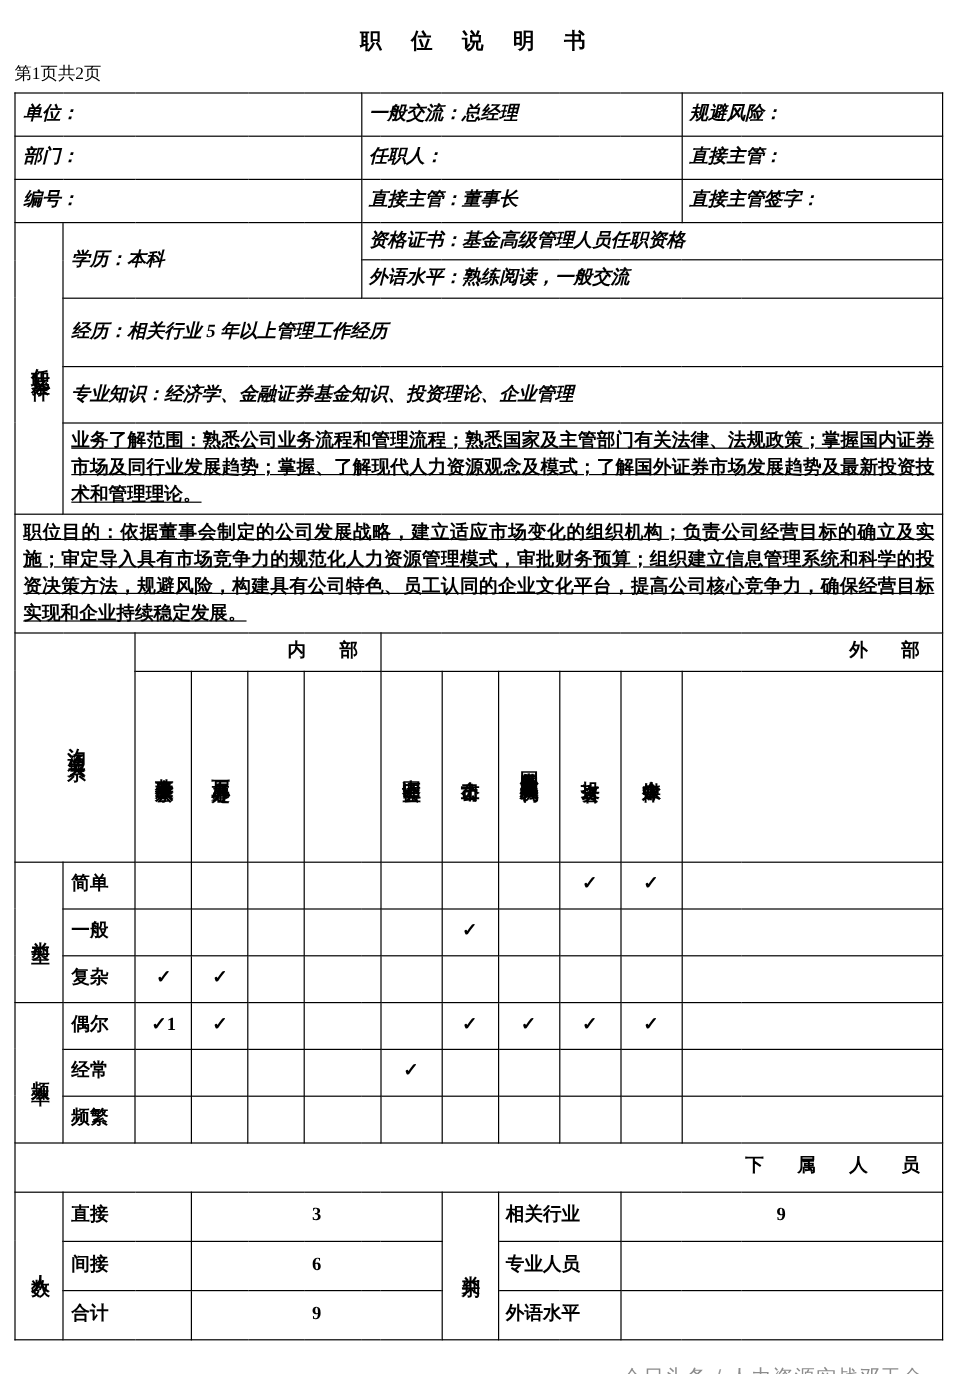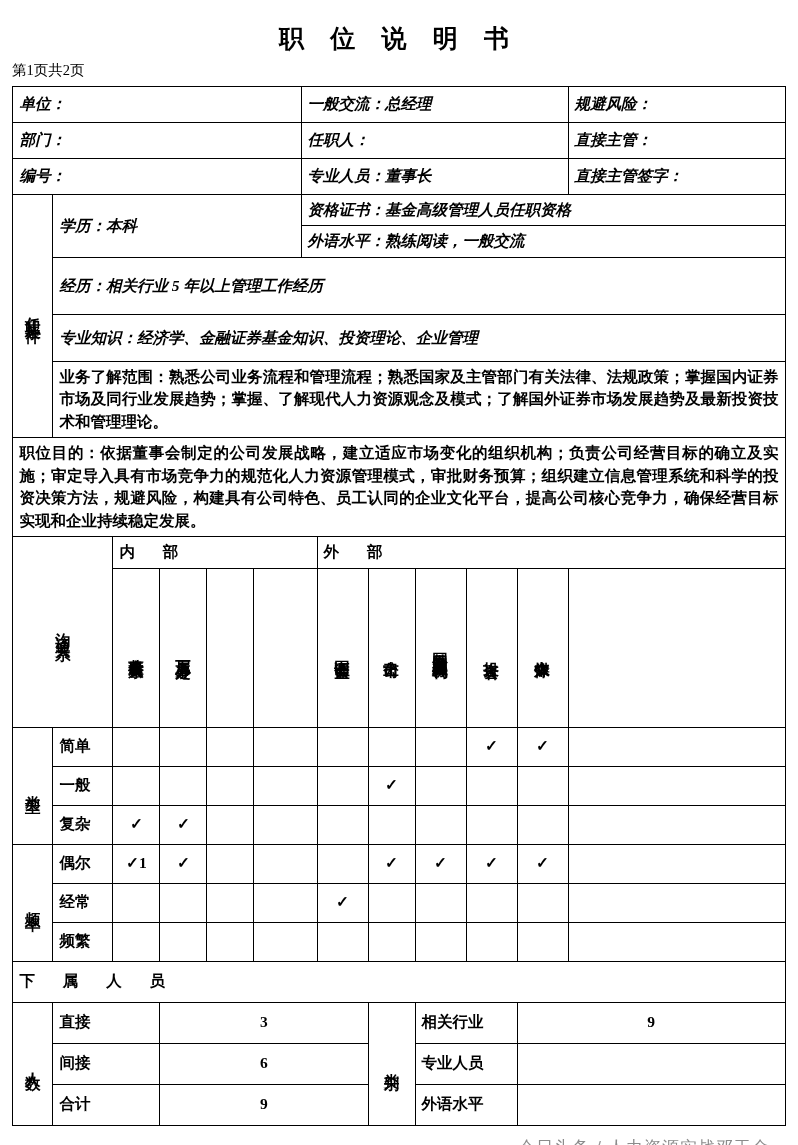--- a/index.html
+++ b/index.html
@@ -17,21 +17,21 @@
   }
   .page {
     width: 798px;
     height: 1145px;
     position: relative;
     box-sizing: border-box;
     padding: 0 12px;
   }
   .doc-title {
     text-align: center;
-    font-size: 25px;
+    font-size: 18px;
     font-weight: bold;
     letter-spacing: 10px;
     margin-top: 22px;
     margin-bottom: 6px;
     font-family: "Liberation Serif", "DejaVu Serif", serif;
   }
   .page-indicator {
     text-align: left;
     font-size: 14.5px;
     padding-right: 16px;
@@ -75,24 +75,25 @@
     display: inline-block;
     font-weight: bold;
     line-height: 1.1;
   }
   .center { text-align: center; }
   .para {
     text-align: justify;
     line-height: 1.5;
     font-size: 15.5px;
     font-weight: bold;
+    text-decoration: underline;
   }
   .spaced-title {
     letter-spacing: 12px;
-    text-align: left;
+    text-align: right;
     font-weight: bold;
     font-size: 16px;
   }
   .tick {
     text-align: center;
     font-size: 15px;
     font-weight: normal;
   }
   .small-label {
     text-align: left;
@@ -148,21 +149,21 @@
       <td class="plain" colspan="6">一般交流：总经理</td>
       <td class="plain" colspan="3">规避风险：</td>
     </tr>
     <tr class="r-head">
       <td class="plain" colspan="6">部门：</td>
       <td class="plain" colspan="6">任职人：</td>
       <td class="plain" colspan="3">直接主管：</td>
     </tr>
     <tr class="r-head">
       <td class="plain" colspan="6">编号：</td>
-      <td class="plain" colspan="6">专业人员：董事长</td>
+      <td class="plain" colspan="6">直接主管：董事长</td>
       <td class="plain" colspan="3">直接主管签字：</td>
     </tr>
 
     <tr>
       <td rowspan="5" class="center" style="width:40px">
         <span class="vert">任职条件</span>
       </td>
       <td rowspan="2" colspan="5" class="plain">学历：本科</td>
       <td colspan="9" class="plain">资格证书：基金高级管理人员任职资格</td>
     </tr>

